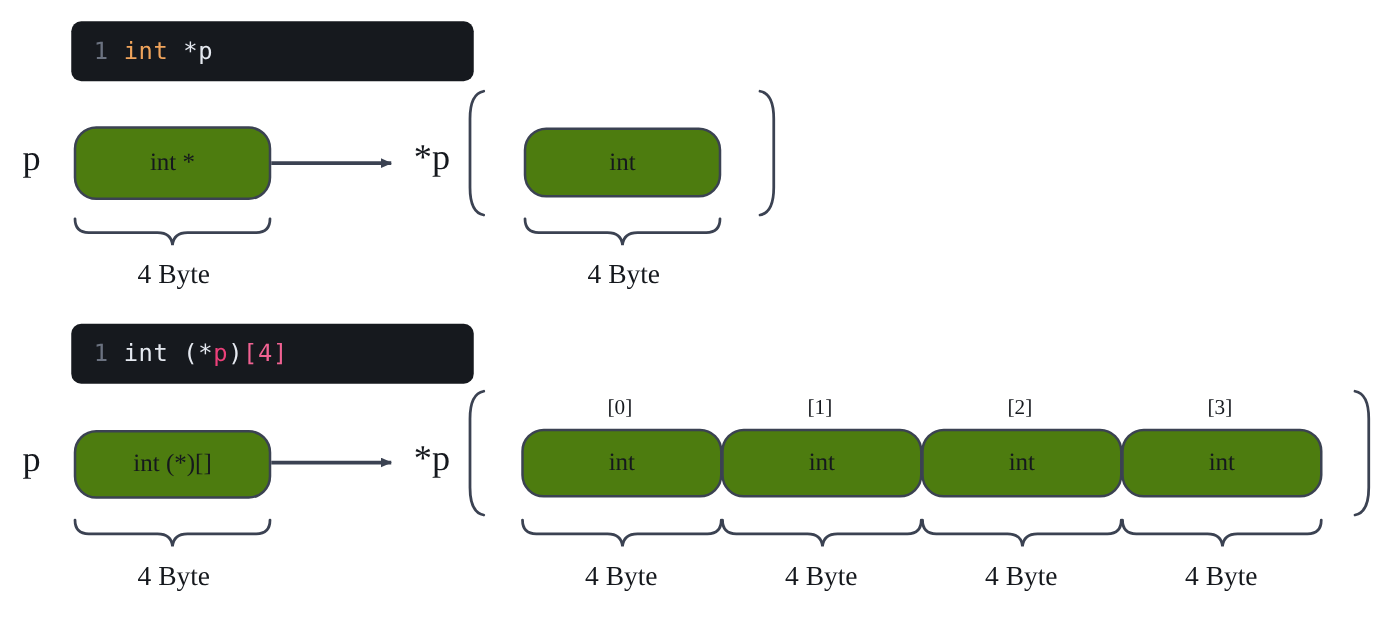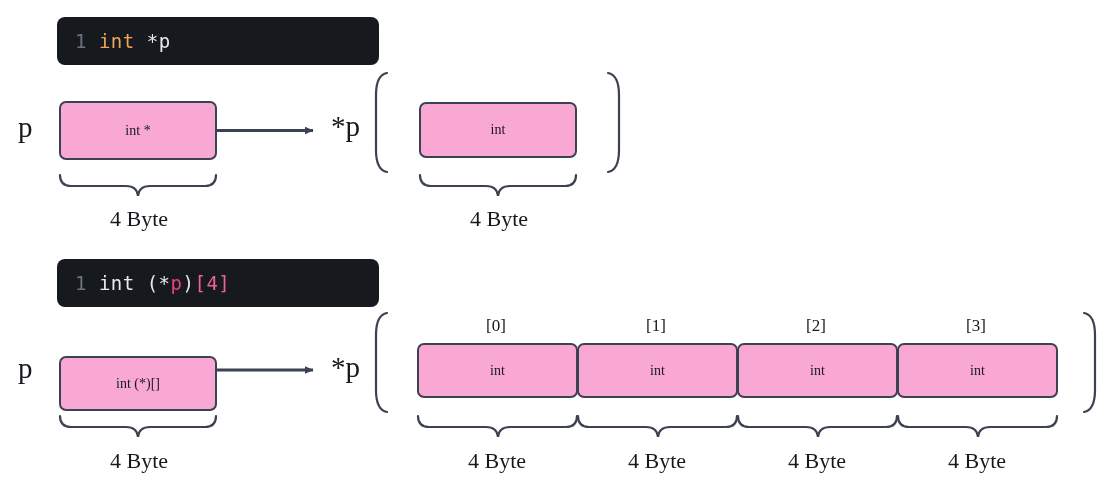--- a/index.html
+++ b/index.html
@@ -34,26 +34,26 @@
   .tok-type  { color: #f0a45c; }
   .tok-plain { color: #e5e9f0; }
   .tok-ident { color: #ec407a; }
   .tok-idx   { color: #f06292; }
 
   
   .mem-box {
     position: absolute;
     box-sizing: border-box;
     border: 2.2px solid #3b4252;
-    border-radius: 7px;
-    background: #f9a8d4;
+    border-radius: 18px;
+    background: #4d7c0f;
     display: flex;
     align-items: center;
     justify-content: center;
-    font-size: 14px;
+    font-size: 20px;
     color: #15181d;
   }
 
   
   .lbl {
     position: absolute;
     color: #15181d;
     white-space: nowrap;
   }
   .lbl-var   { font-size: 29px; }
@@ -87,21 +87,21 @@
 
 <div class="lbl lbl-byte" style="left:110px; top:206px;">4 Byte</div>
 <div class="lbl lbl-byte" style="left:470px; top:206px;">4 Byte</div>
 
 <div class="code-block" style="left:57px; top:259px; width:286px; height:48px;">
   <span class="ln">1</span><span class="tok-plain"> </span><span class="tok-plain">int</span><span class="tok-plain"> (*</span><span class="tok-ident">p</span><span class="tok-plain">)</span><span class="tok-idx">[4]</span>
 </div>
 
 <div class="lbl lbl-var" style="left:18px; top:352px;">p</div>
 
-<div class="mem-box" style="left:59px; top:356px; width:158px; height:55px;">int (*)[]</div>
+<div class="mem-box" style="left:59px; top:344px; width:158px; height:55px;">int (*)[]</div>
 
 <div class="lbl lbl-deref" style="left:331px; top:351px;">*p</div>
 
 <div class="mem-box" style="left:417px; top:343px; width:161px; height:55px;">int</div>
 <div class="mem-box" style="left:577px; top:343px; width:161px; height:55px;">int</div>
 <div class="mem-box" style="left:737px; top:343px; width:161px; height:55px;">int</div>
 <div class="mem-box" style="left:897px; top:343px; width:161px; height:55px;">int</div>
 
 <div class="lbl lbl-idx" style="left:486px; top:316px;">[0]</div>
 <div class="lbl lbl-idx" style="left:646px; top:316px;">[1]</div>

